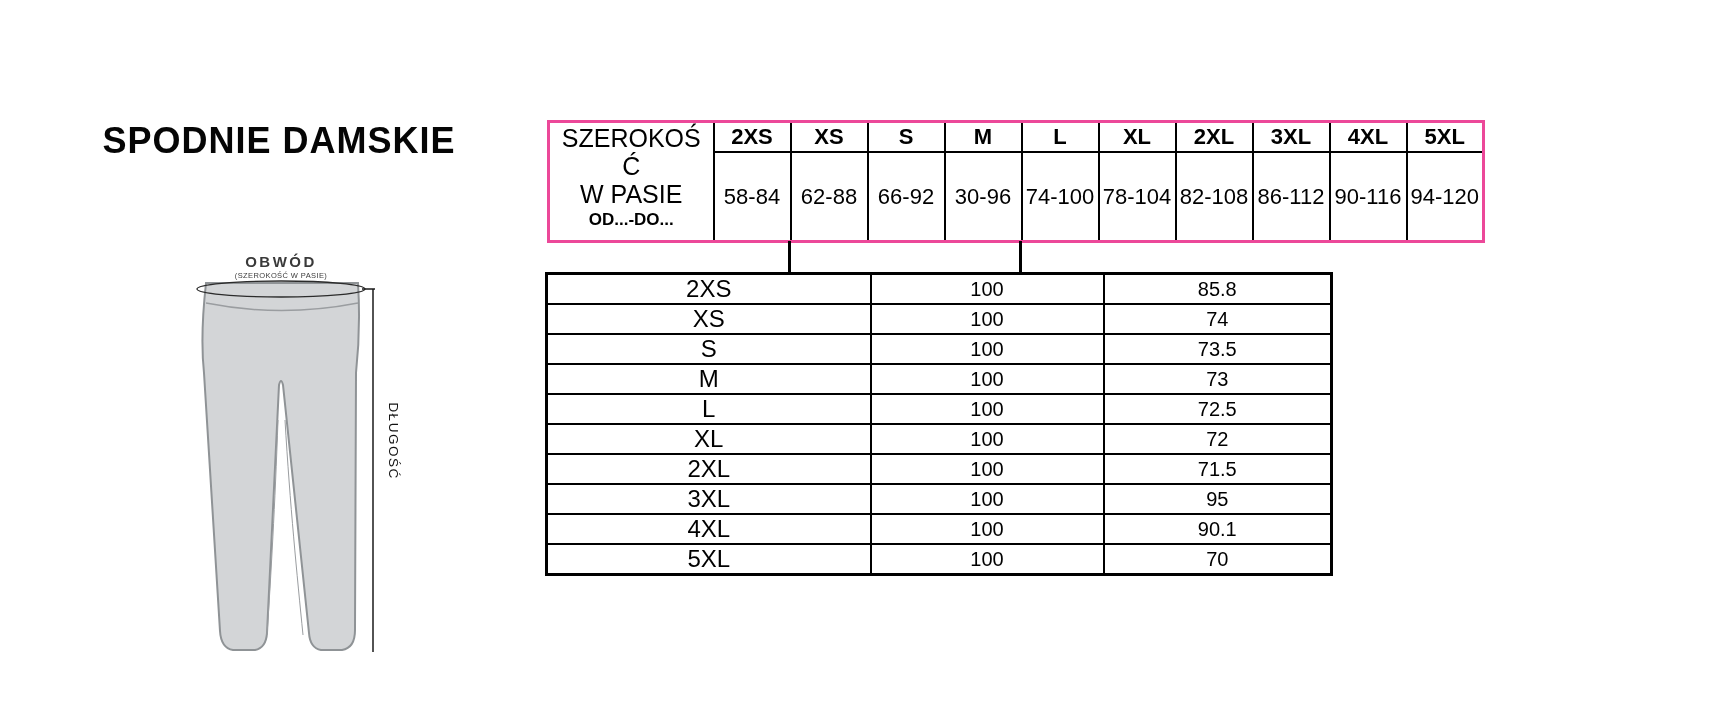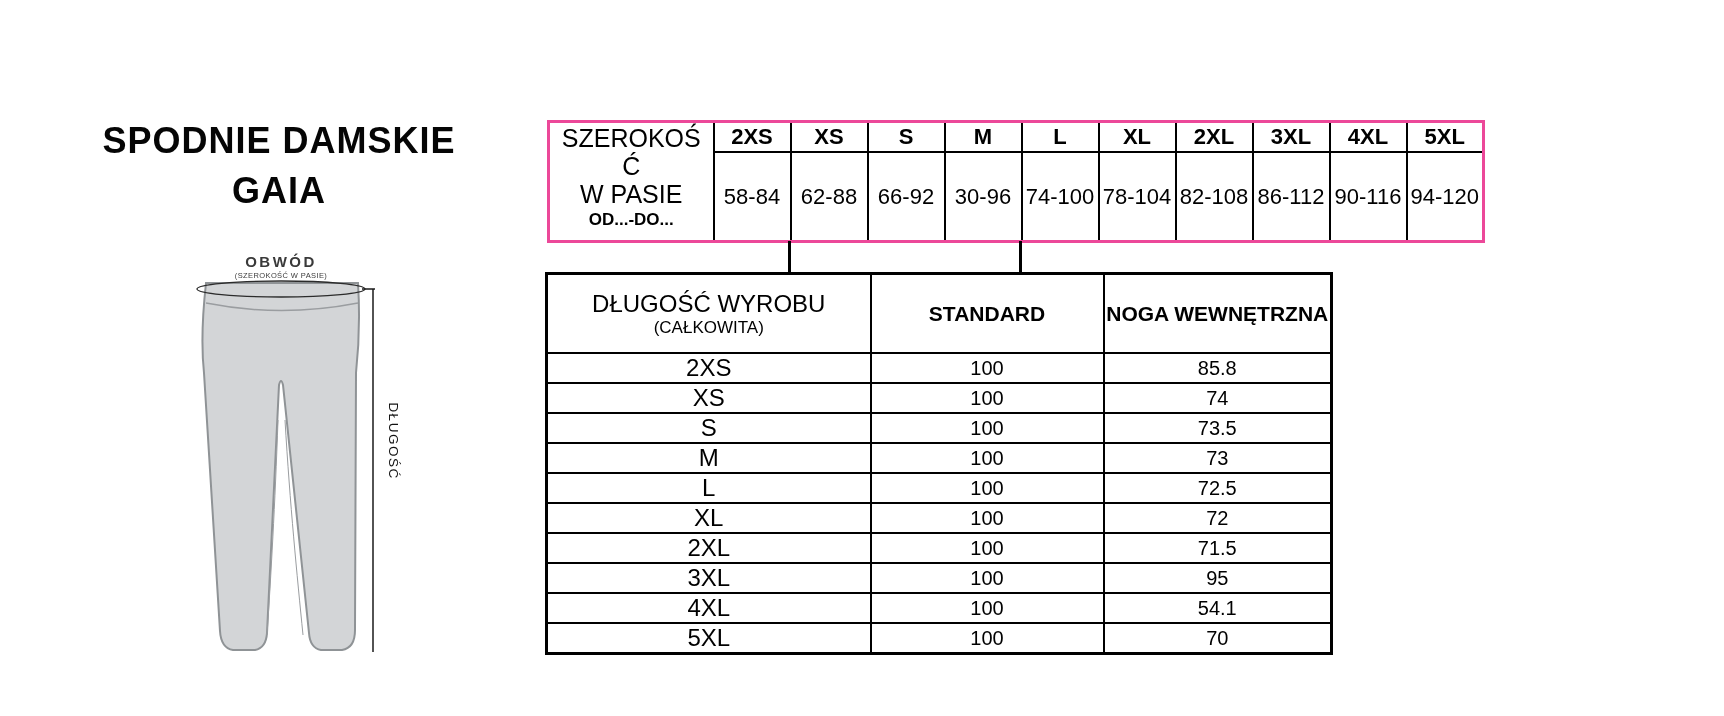--- a/index.html
+++ b/index.html
@@ -52,21 +52,20 @@
   .sz-cell{font-size:24px;}
   .num-cell{font-size:20px;}
 </style>
 </head>
 <body>
 
 <div class="page">
 
   <div class="title">
     <div>SPODNIE DAMSKIE</div>
-    <div>GAIA</div>
   </div>
 
   <svg class="figure" width="240" height="430" viewBox="0 0 240 430" xmlns="http://www.w3.org/2000/svg">
     <text class="obw" x="118" y="24" text-anchor="middle">OBWÓD</text>
     <text class="obw-sub" x="118" y="35" text-anchor="middle">(SZEROKOŚĆ W PASIE)</text>
 
     <path class="pants" d="M 43 40 L 195 40
              C 197 72 196 102 193 130
              L 192 387
              Q 192 405 179 407
@@ -141,28 +140,20 @@
   <div class="connector c-left"></div>
   <div class="connector c-right"></div>
 
   <table class="length-table">
     <colgroup>
       <col style="width:324px">
         <col style="width:233px">
         <col style="width:228px">
     </colgroup>
     <tbody>
-        <tr class="lt-head">
-      <td>
-        <div class="h1a">DŁUGOŚĆ WYROBU</div>
-        <div class="h1b">(CAŁKOWITA)</div>
-      </td>
-      <td class="h-bold">STANDARD</td>
-      <td class="h-bold">NOGA WEWNĘTRZNA</td>
-    </tr>
     <tr class="lt-row">
       <td class="sz-cell">2XS</td>
       <td class="num-cell">100</td>
       <td class="num-cell">85.8</td>
     </tr>
     <tr class="lt-row">
       <td class="sz-cell">XS</td>
       <td class="num-cell">100</td>
       <td class="num-cell">74</td>
     </tr>
@@ -192,21 +183,21 @@
       <td class="num-cell">71.5</td>
     </tr>
     <tr class="lt-row">
       <td class="sz-cell">3XL</td>
       <td class="num-cell">100</td>
       <td class="num-cell">95</td>
     </tr>
     <tr class="lt-row">
       <td class="sz-cell">4XL</td>
       <td class="num-cell">100</td>
-      <td class="num-cell">54.1</td>
+      <td class="num-cell">90.1</td>
     </tr>
     <tr class="lt-row">
       <td class="sz-cell">5XL</td>
       <td class="num-cell">100</td>
       <td class="num-cell">70</td>
     </tr>
   </tbody>
     </table>
 
 </div>

